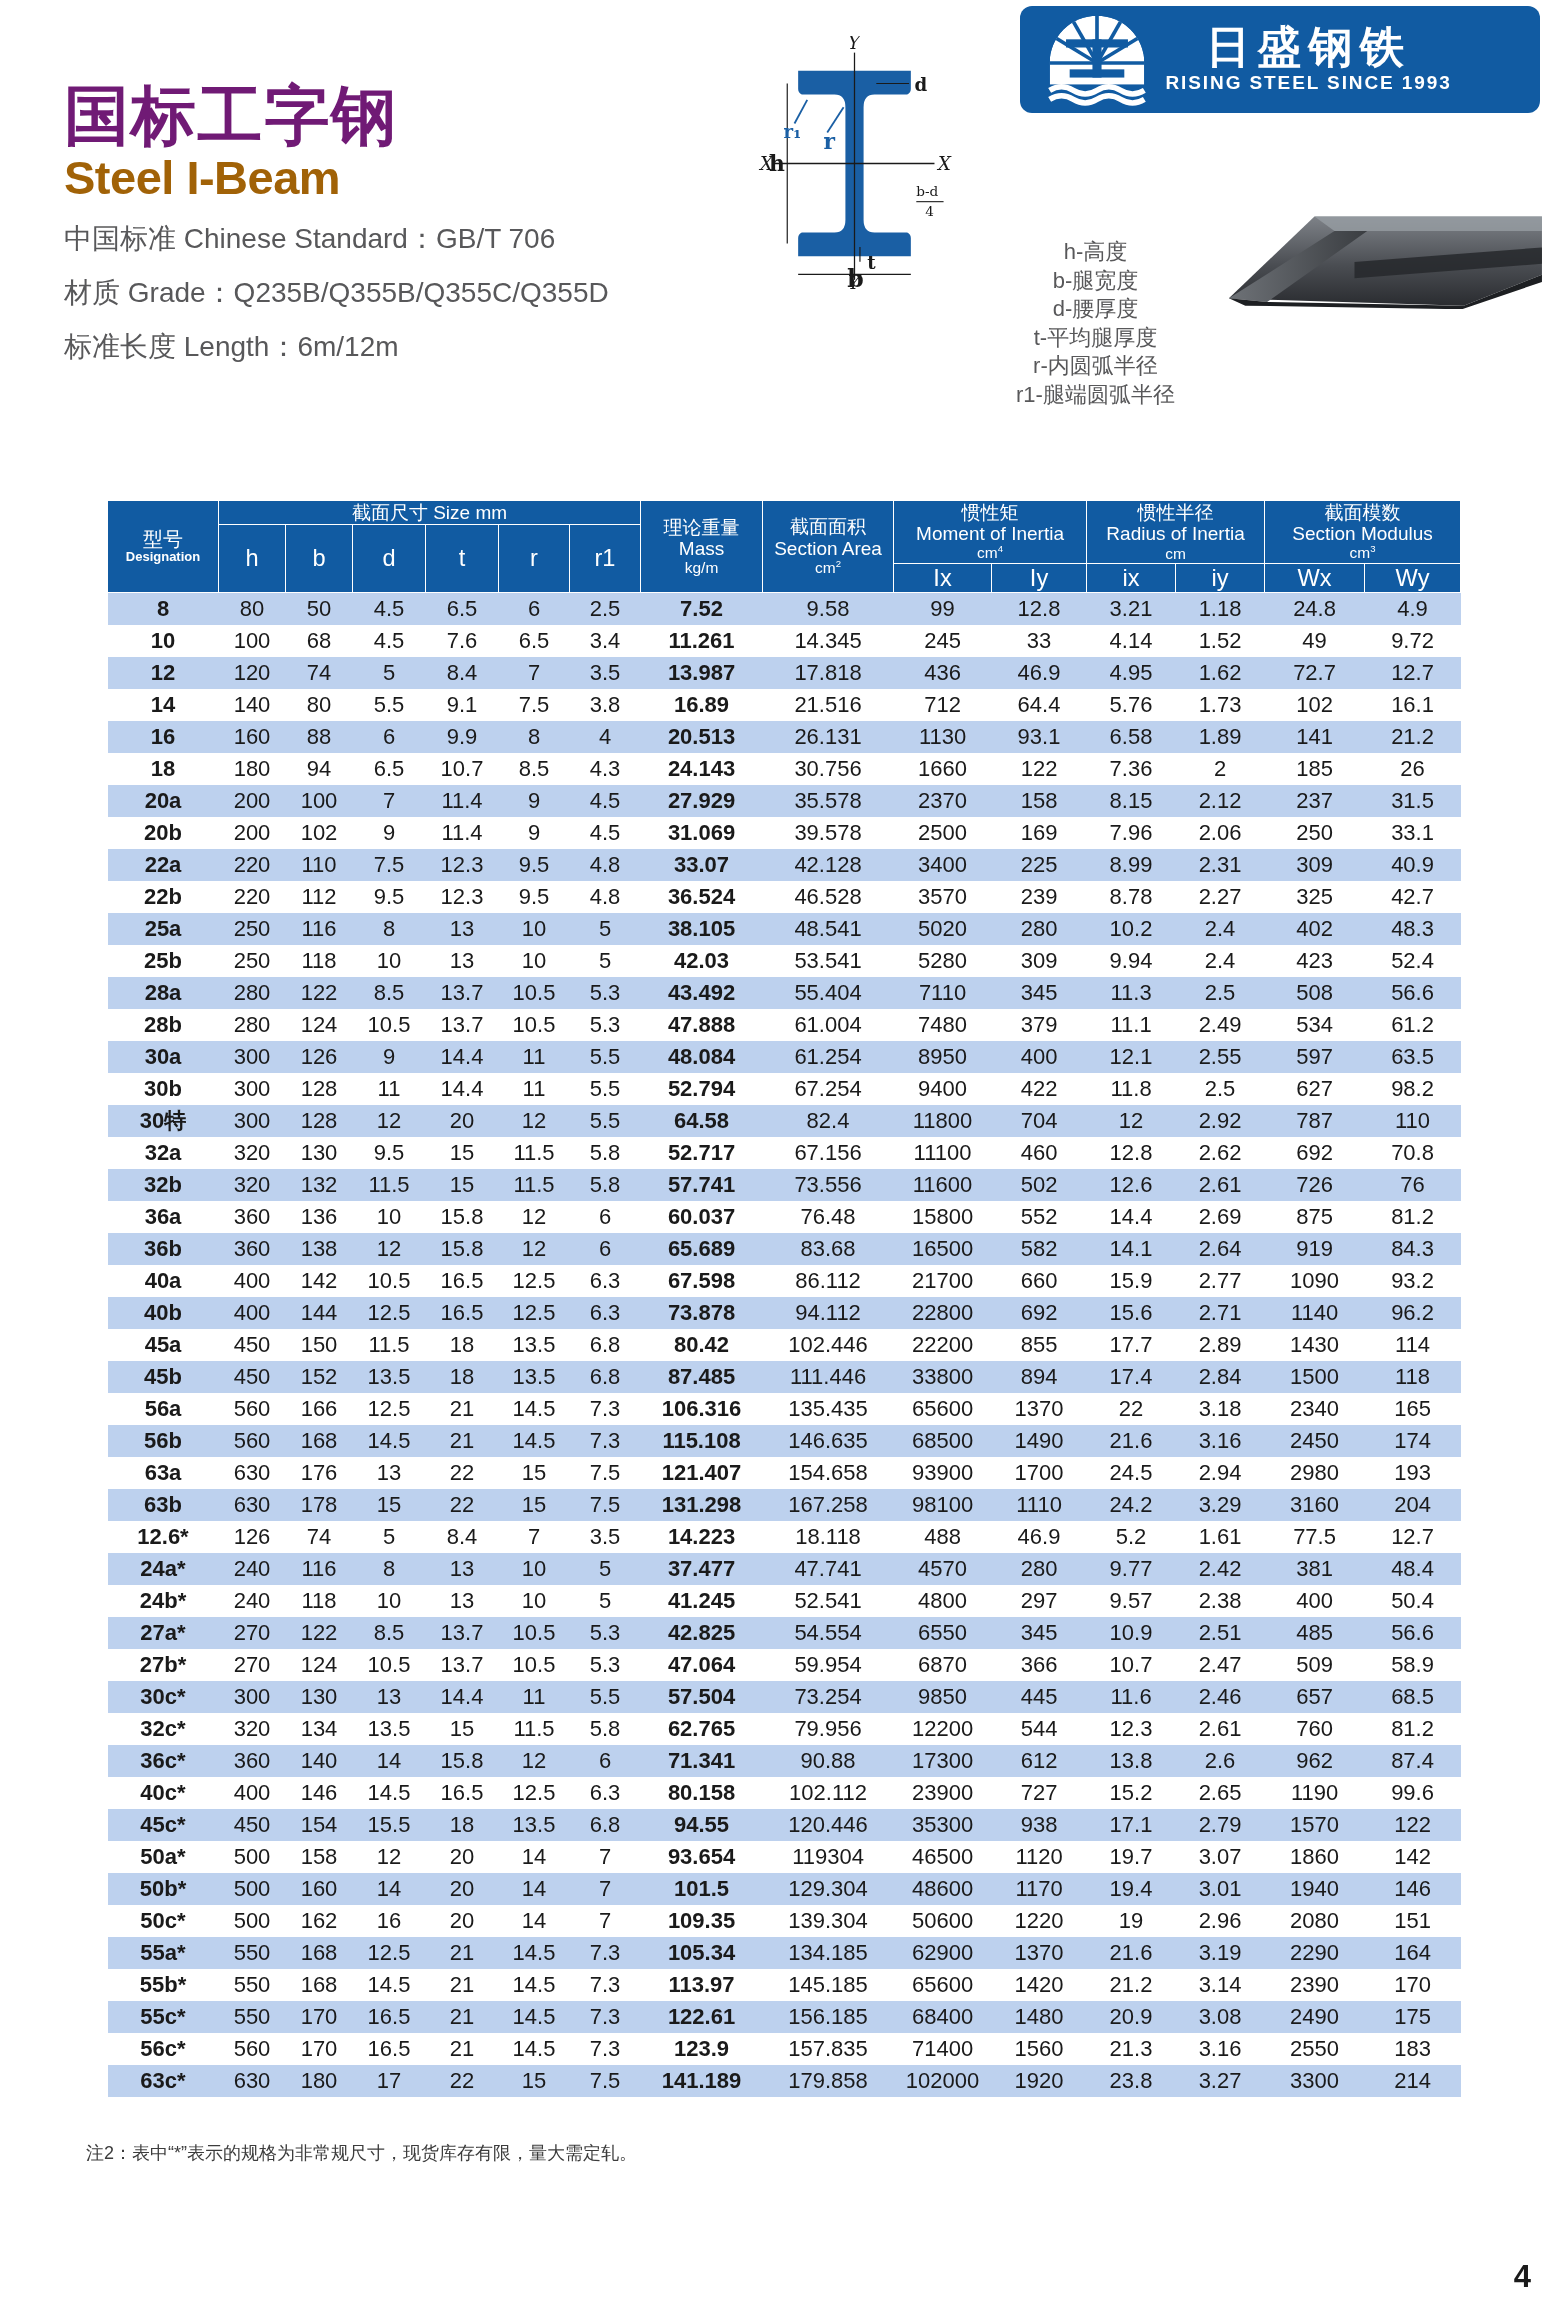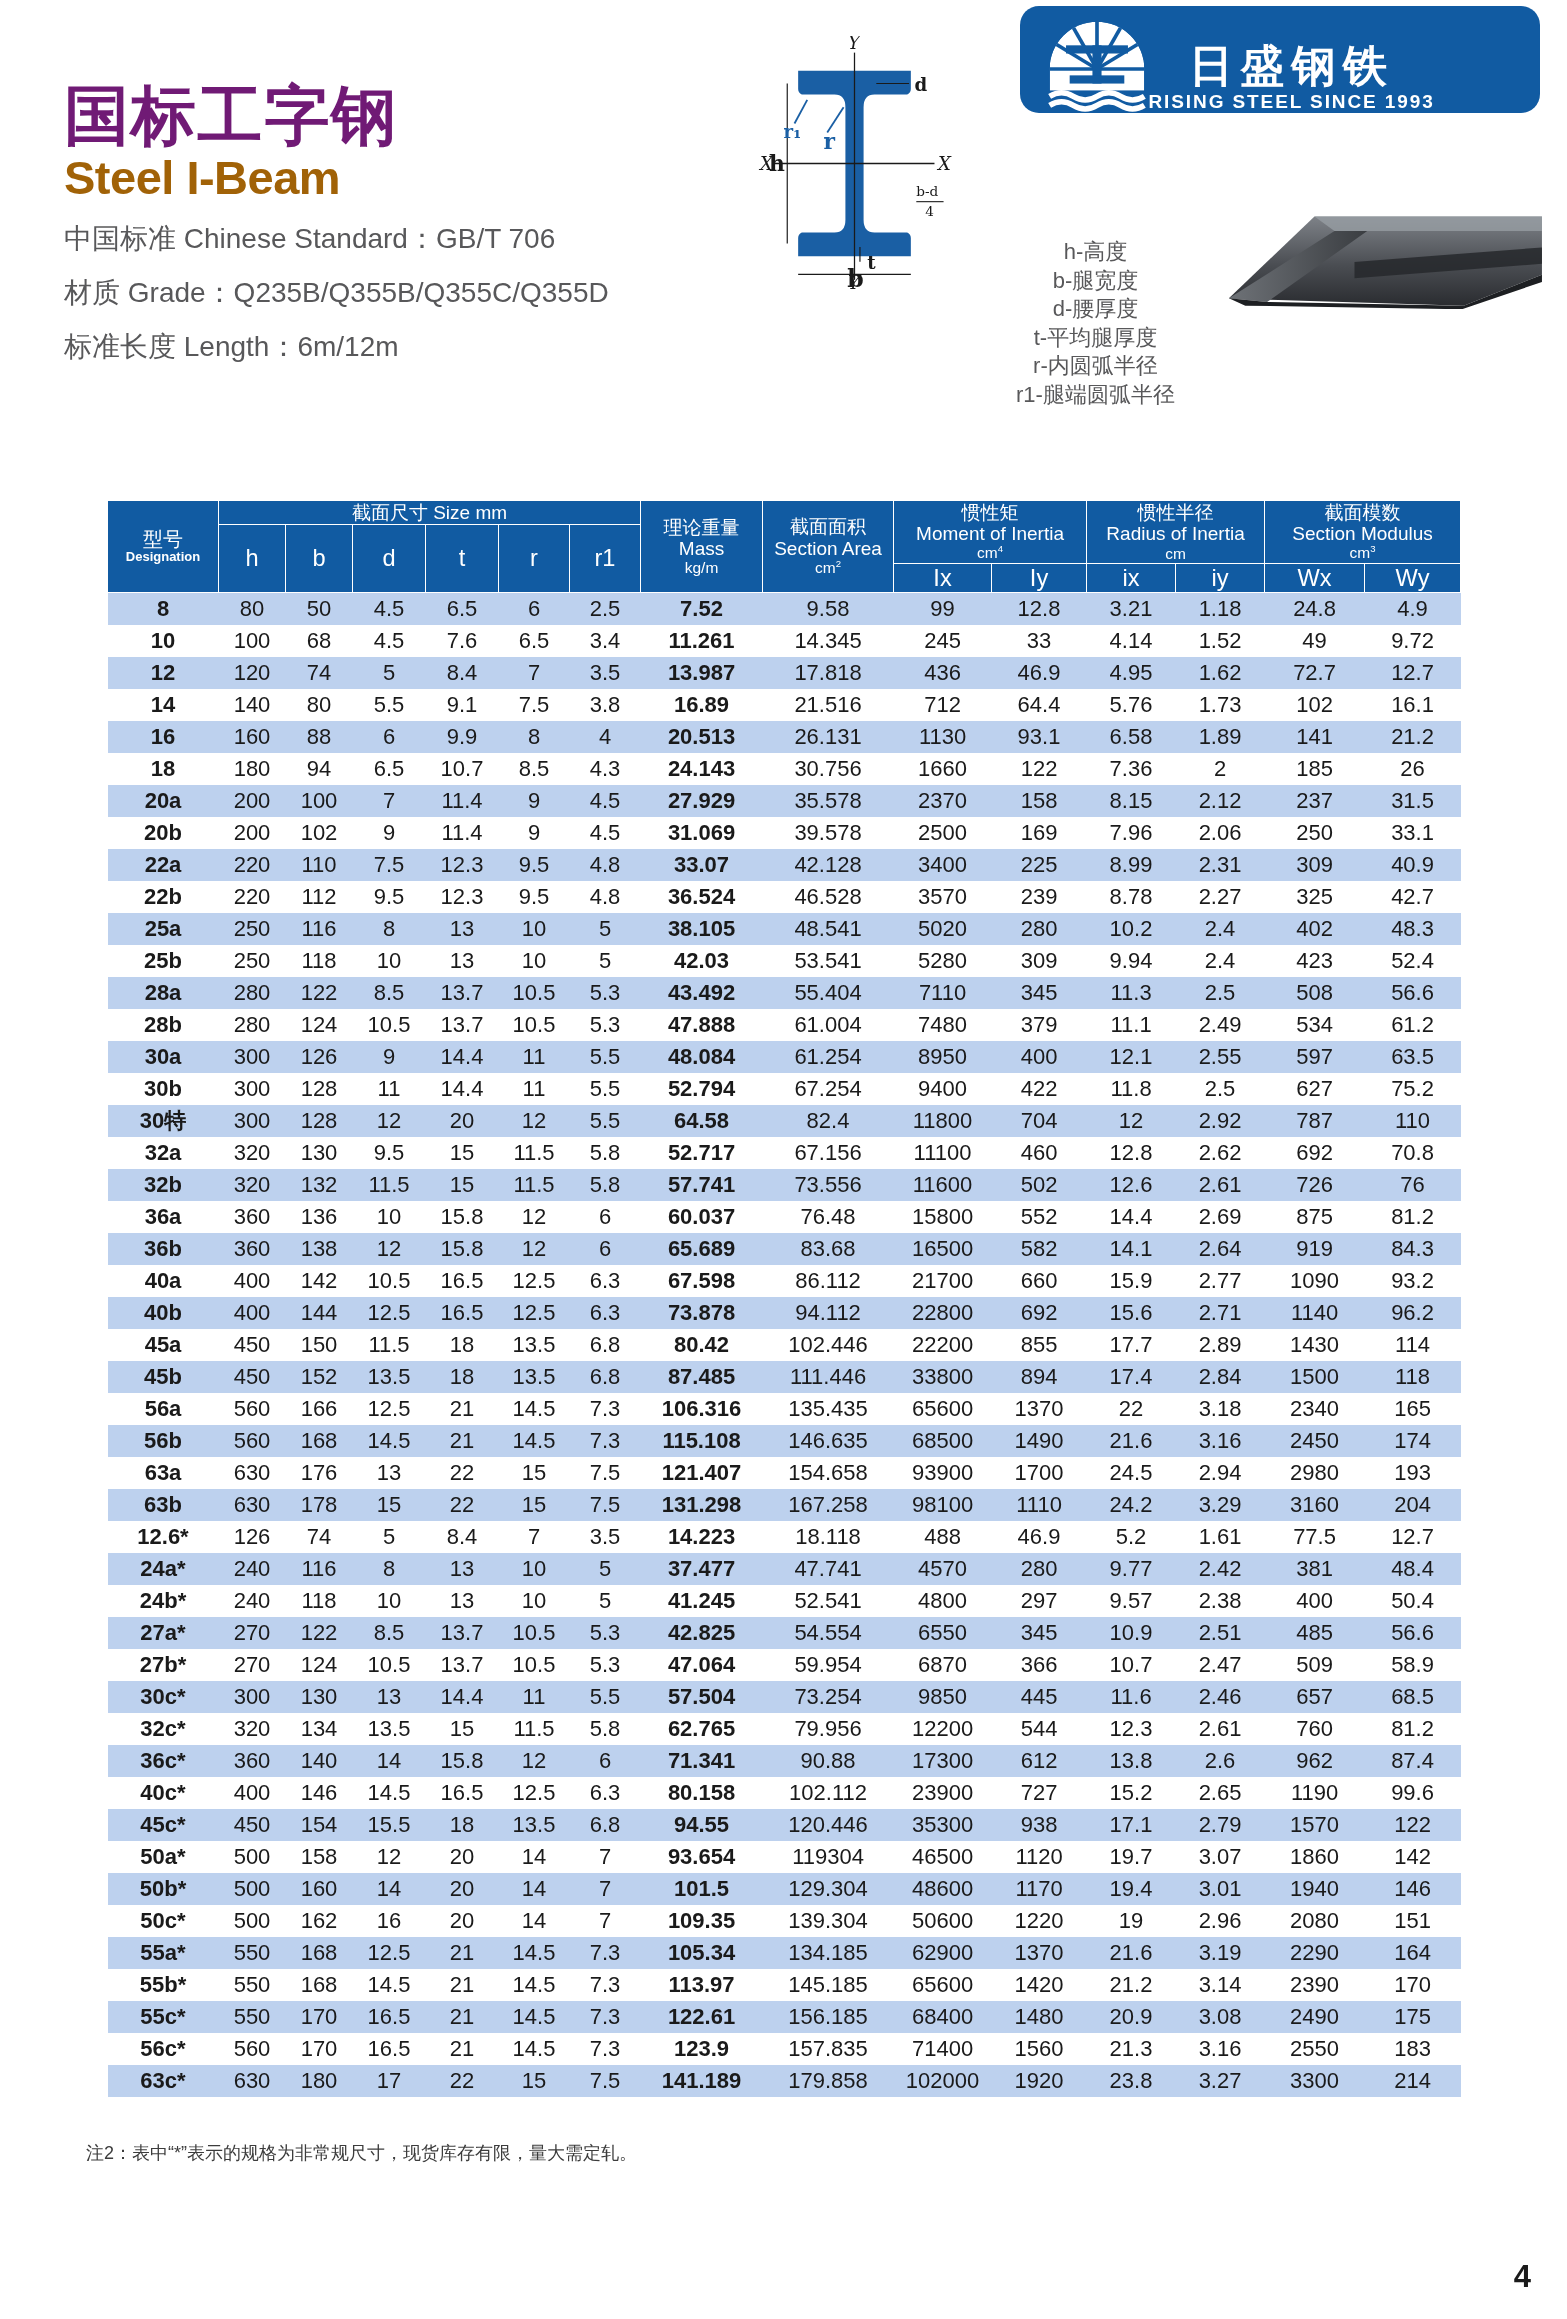--- a/index.html
+++ b/index.html
@@ -9,22 +9,22 @@
     background: #ffffff;
     font-family: "Liberation Sans", "DejaVu Sans", sans-serif;
     overflow: hidden;
   }
   .page { position: relative; width: 1567px; height: 2319px; background:#fff; }
 
   
   .logo-badge {
     position: absolute; top: 5.5px; left: 1020px;
     width: 520px; height: 107px;
-    background: #115ba2; border-radius: 19px;
-    display: flex; align-items: flex-end; padding: 0 18px 0 25.5px; gap: 1px;
+    background: #115ba2; border-radius: 12px;
+    display: flex; align-items: center; padding: 0 18px 0 25.5px; gap: 18px;
   }
   .logo-mark { width: 102px; height: 95px; flex: 0 0 auto; }
   .logo-txt { display: flex; flex-direction: column; align-items: center; justify-content: center; }
   .logo-cn {
     color: #fff; font-size: 44px; font-weight: bold; letter-spacing: 7.3px;
     font-family: "DejaVu Serif", "Liberation Serif", serif; line-height: 1.05;
   }
   .logo-en {
     color: #fff; font-size: 19px; letter-spacing: 1.9px; font-weight: 600;
     margin-top: 1.8px; white-space: nowrap;
@@ -555,21 +555,21 @@
             <td>14.4</td>
             <td>11</td>
             <td>5.5</td>
             <td class="c-mass">52.794</td>
             <td>67.254</td>
             <td>9400</td>
             <td>422</td>
             <td>11.8</td>
             <td>2.5</td>
             <td>627</td>
-            <td>75.2</td>
+            <td>98.2</td>
           </tr>
           <tr class="alt">
             <td class="c-desig">30特</td>
             <td>300</td>
             <td>128</td>
             <td>12</td>
             <td>20</td>
             <td>12</td>
             <td>5.5</td>
             <td class="c-mass">64.58</td>

